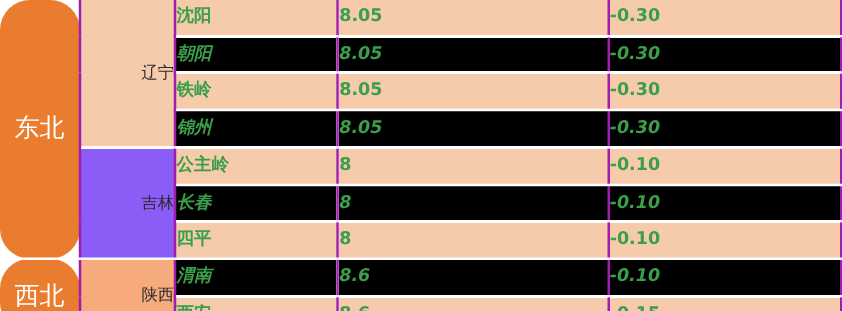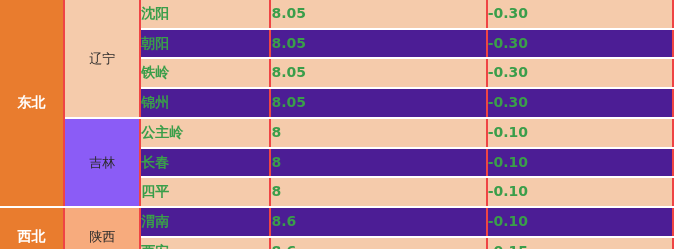--- a/index.html
+++ b/index.html
@@ -19,66 +19,67 @@
     border-collapse: collapse;
     table-layout: fixed;
   }
 
   #price-table td {
     padding: 0;
     margin: 4px;
     height: 27.7px;
     line-height: 27.7px;
     vertical-align: middle;
-    border-right: 2px solid #ef4444;
+    border-right: 2px solid #a21caf;
     border-bottom: 2px solid #ffffff;
     overflow: hidden;
     white-space: nowrap;
   }
 
   
   .col-region  { width: 64px; }
   .col-prov    { width: 76px; }
   .col-city    { width: 130px; }
   .col-price   { width: 216px; }
   .col-change  { width: 186px; }
 
   
   .cell-region {
     background: #e97c2e;
     color: #ffffff;
-    font-weight: bold;
-    font-size: 14px;
+    font-weight: normal;
+    font-size: 20px;
     text-align: center;
     border-right: 2px solid #ffffff;
+    border-radius: 24px;
   }
 
   
   .cell-prov {
     color: #2b2b2b;
     font-size: 13px;
-    text-align: center;
+    text-align: right;
     padding-left: 10px;
   }
   .prov-a { background: #f5cbab; }
   .prov-b { background: #8b5cf6; }
   .prov-c { background: #f7ab7d; }
 
   
   .cell-city,
   .cell-price,
   .cell-change {
     color: #3a9e4a;
     font-weight: bold;
     font-size: 14px;
     text-align: left;
     padding-left: 10px;
   }
   .row-dark  td.data { background: #f5cbab; }
-  .row-light td.data { background: #4c1d95; }
+  .row-light td.data { background: #000000; font-style: italic; }
 
   
   .row-last td { border-bottom: none; }
 </style>
 </head>
 <body>
 
 <table id="price-table">
   <colgroup>
     <col class="col-region">

